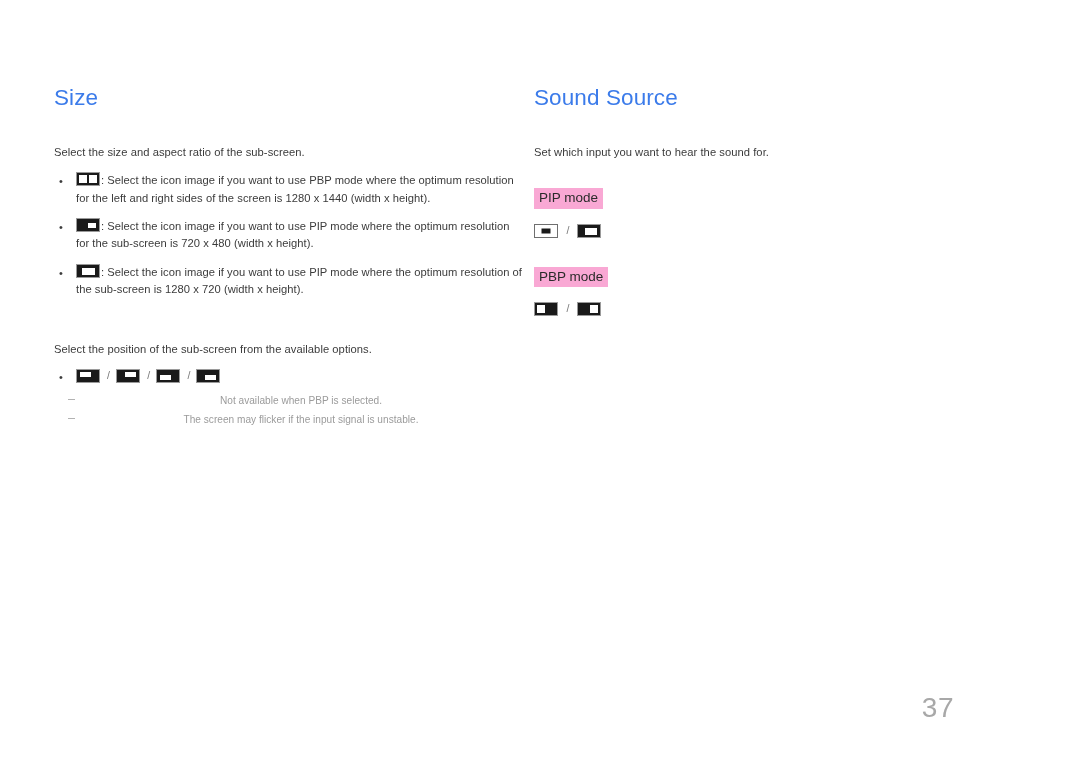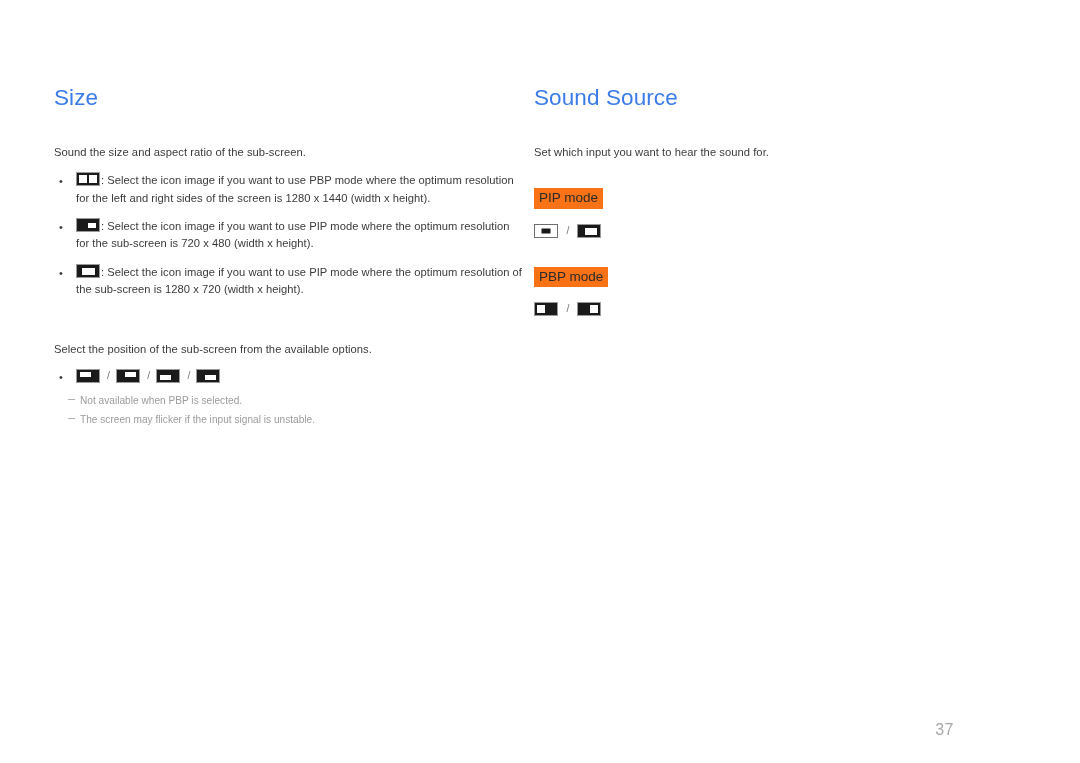--- a/index.html
+++ b/index.html
@@ -147,64 +147,65 @@
 
   
   .notes { margin-top: 6px; padding-left: 14px; }
   .note {
     position: relative;
     padding-left: 12px;
     font-size: 10.1px;
     color: #9b9b9b;
     line-height: 1.9;
     letter-spacing: 0.02px;
+    text-align: center;
   }
   .note:before {
     content: "";
     position: absolute;
     left: 0;
     top: 8px;
     width: 7px;
     height: 1px;
     background: #b2b2b2;
   }
 
   
   .mode-label {
     display: inline-block;
-    background: #f97316;
+    background: #f9a8d4;
     color: #2b2b2b;
     font-size: 13.5px;
     padding: 2px 5px 3px 5px;
     line-height: 1.15;
   }
   .mode-block { margin-top: 28px; }
   .mode-icons { margin-top: 12px; }
 
   
   .page-number {
     position: absolute;
     right: 54px;
-    bottom: 24px;
-    font-size: 16px;
+    bottom: 39px;
+    font-size: 28px;
     color: #a8a8a8;
     letter-spacing: 0.5px;
   }
 </style>
 </head>
 <body>
 
 <div class="page">
 
   <div class="col-left">
 
     <section>
       <h2 class="section-title">Size</h2>
 
-      <p class="intro">Sound the size and aspect ratio of the sub-screen.</p>
+      <p class="intro">Select the size and aspect ratio of the sub-screen.</p>
 
       <ul class="bullets">
 
         <li>
           <span class="mon pbp">
             <i class="l"></i><i class="r"></i>
           </span><span class="txt">: Select the icon image if you want to use PBP mode where the optimum resolution for the left and right sides of the screen is 1280 x 1440 (width x height).</span>
         </li>
 
         <li>

